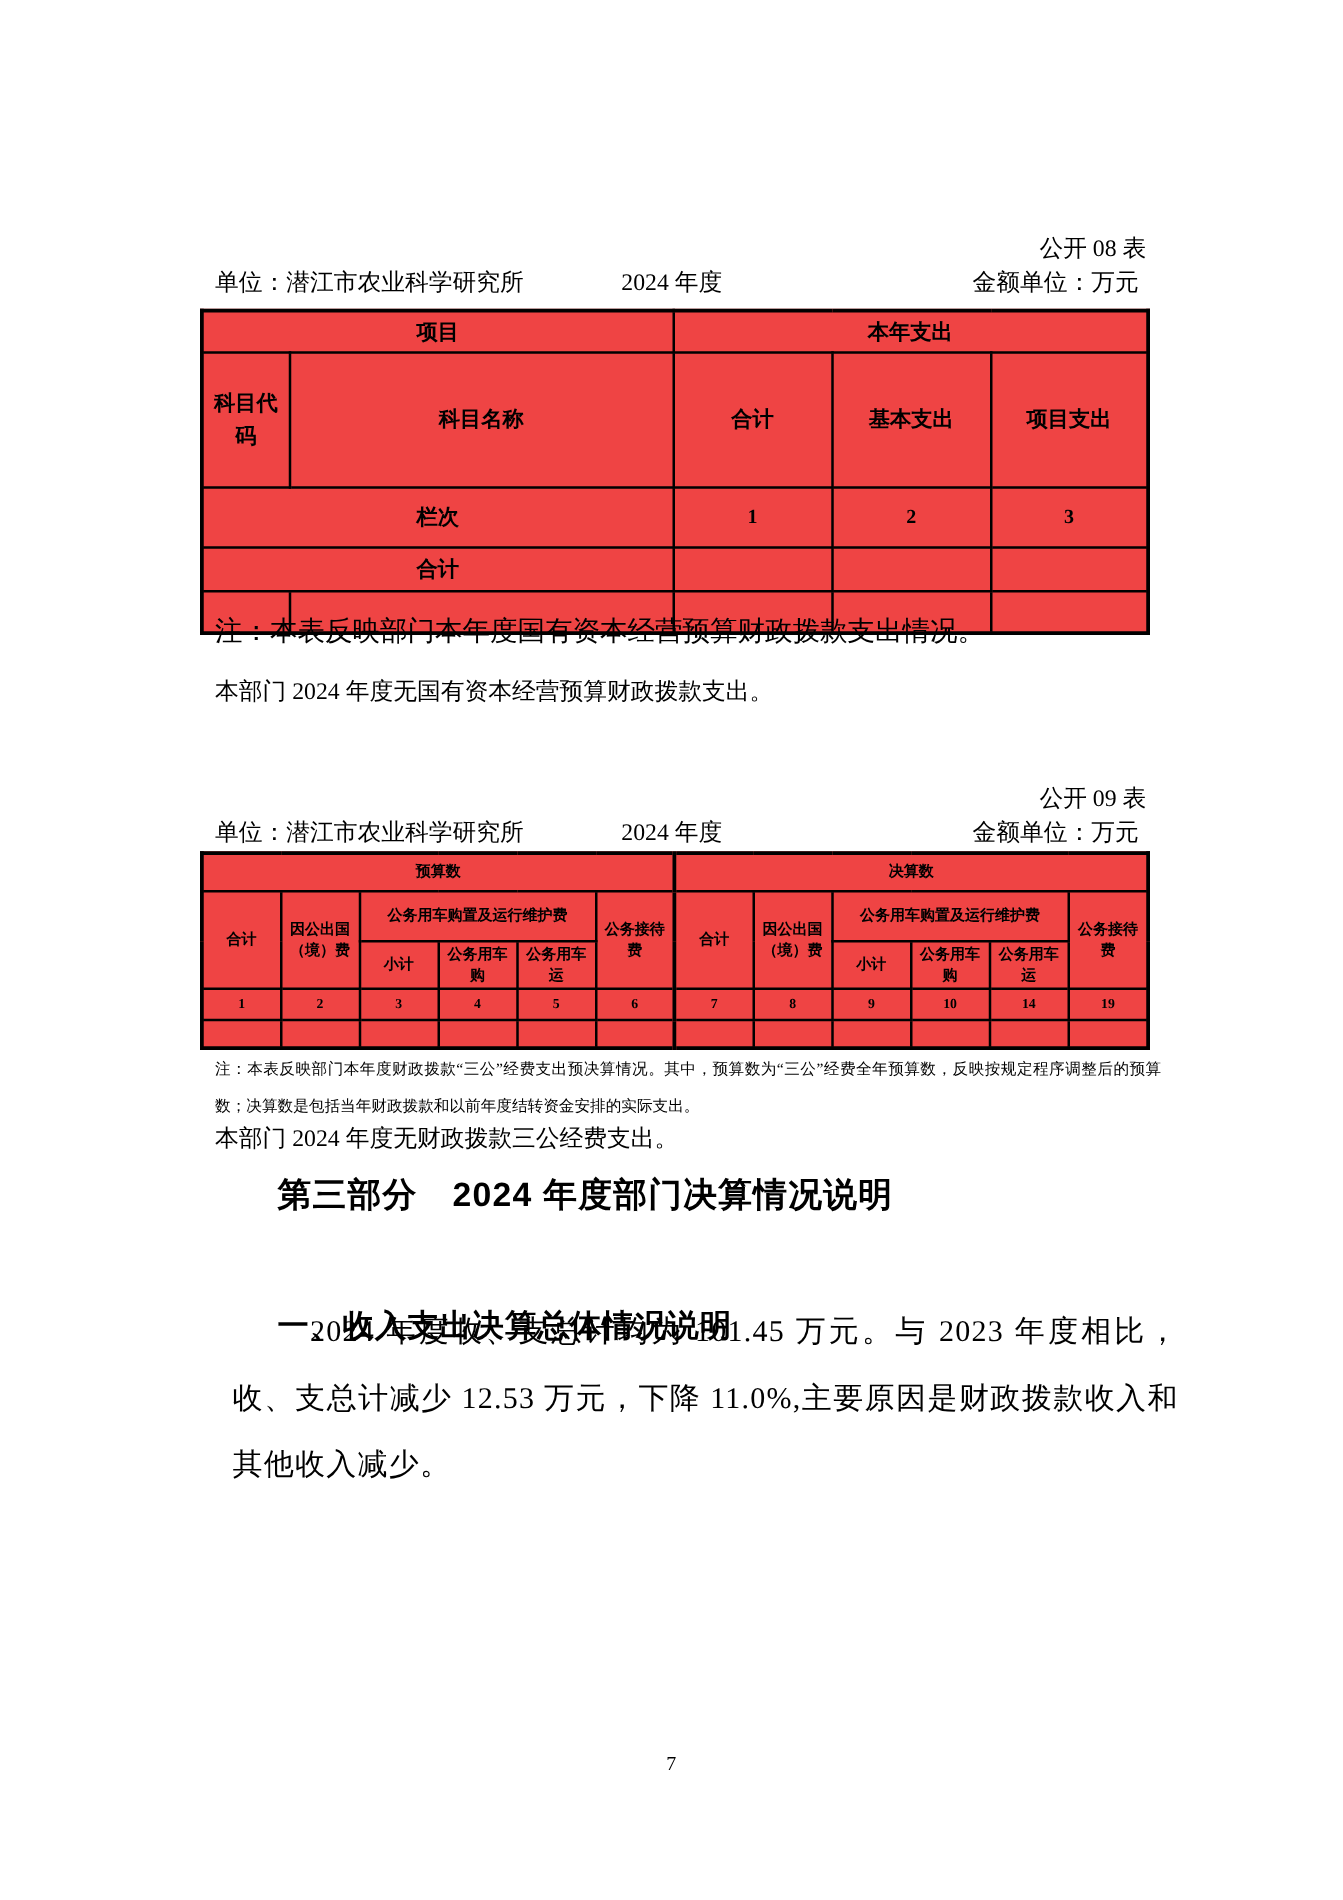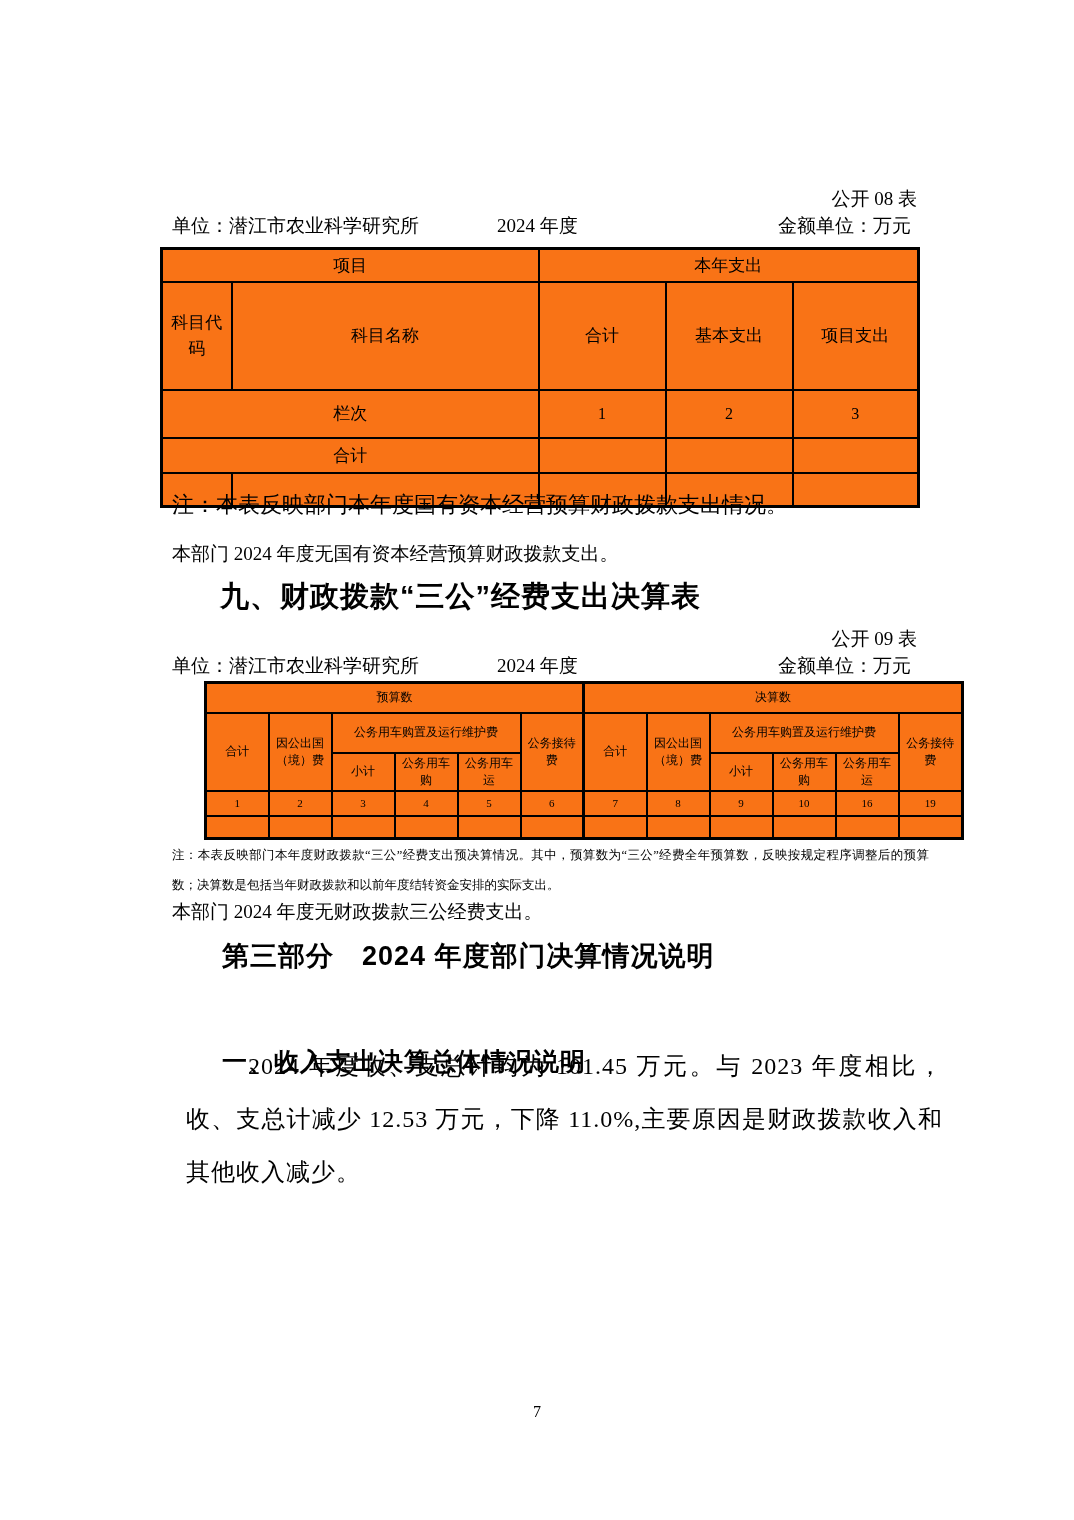--- a/index.html
+++ b/index.html
@@ -19,21 +19,21 @@
     line-height:36px;
     text-indent:60px;
     letter-spacing:1px;
     white-space:pre-wrap;
   }
   .form-label{font-size:19px;text-align:right;padding-right:6px;}
   .unit-line{font-size:19px;height:26px;}
   .unit-line .u{position:absolute;left:12px;top:0;}
   .unit-line .y{position:absolute;left:337px;top:0;}
   .unit-line .m{position:absolute;right:6px;top:0;}
-  table{border-collapse:collapse;table-layout:fixed;width:757px;background:#f97316;}
+  table{border-collapse:collapse;table-layout:fixed;width:757px;background:#ef4444;font-weight:bold;}
   table,td{border:2px solid #000;}
   table{border-width:3px;}
   td{
     text-align:center;vertical-align:middle;
     padding:1px 2px;
     overflow:hidden;
     font-family:"Liberation Serif","DejaVu Serif",serif;
   }
   .t8 td{font-size:17px;}
   .t8 .code-cell{font-size:17px;line-height:26px;}
@@ -117,29 +117,28 @@
       <td></td>
       <td></td>
       <td></td>
     </tr>
   </tbody>
     </table>
 
   <div class="blk note-text" style="top:494px;">注：本表反映部门本年度国有资本经营预算财政拨款支出情况。</div>
   <div class="blk stmt-text" style="top:542px;">本部门 2024 年度无国有资本经营预算财政拨款支出。</div>
 
-  <div class="blk h-title" style="top:578px;">九、财政拨款“三公”经费支出决算表</div>
   <div class="blk form-label" style="top:626px;">公开 09 表</div>
   <div class="blk unit-line" style="top:653px;">
     <span class="u">单位：潜江市农业科学研究所</span>
     <span class="y">2024 年度</span>
     <span class="m">金额单位：万元</span>
   </div>
 
-  <table class="t9 blk" style="top:681px;margin-left:44px;">
+  <table class="t9 blk" style="top:681px;">
     <colgroup>
       <col style="width:63px">
         <col style="width:63px">
         <col style="width:63px">
         <col style="width:63px">
         <col style="width:63px">
         <col style="width:63px">
       <col style="width:63px">
         <col style="width:63px">
         <col style="width:63px">
@@ -174,21 +173,21 @@
       <td class="num">1</td>
       <td class="num">2</td>
       <td class="num">3</td>
       <td class="num">4</td>
       <td class="num">5</td>
       <td class="num">6</td>
       <td class="num mid-div">7</td>
       <td class="num">8</td>
       <td class="num">9</td>
       <td class="num">10</td>
-      <td class="num">16</td>
+      <td class="num">14</td>
       <td class="num">19</td>
     </tr>
     <tr style="height:23px">
       <td></td>
       <td></td>
       <td></td>
       <td></td>
       <td></td>
       <td></td>
       <td class="mid-div"></td>

